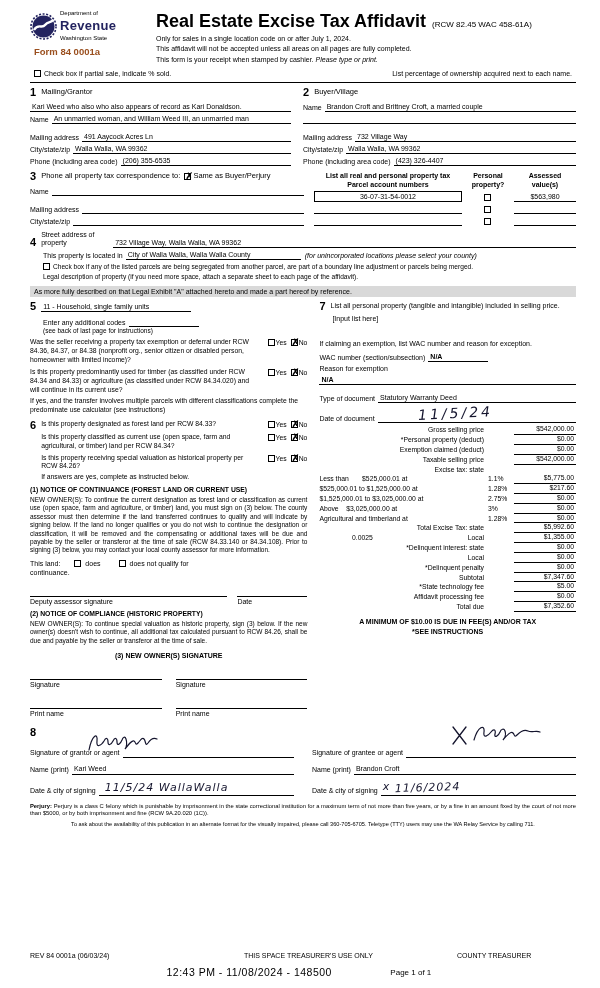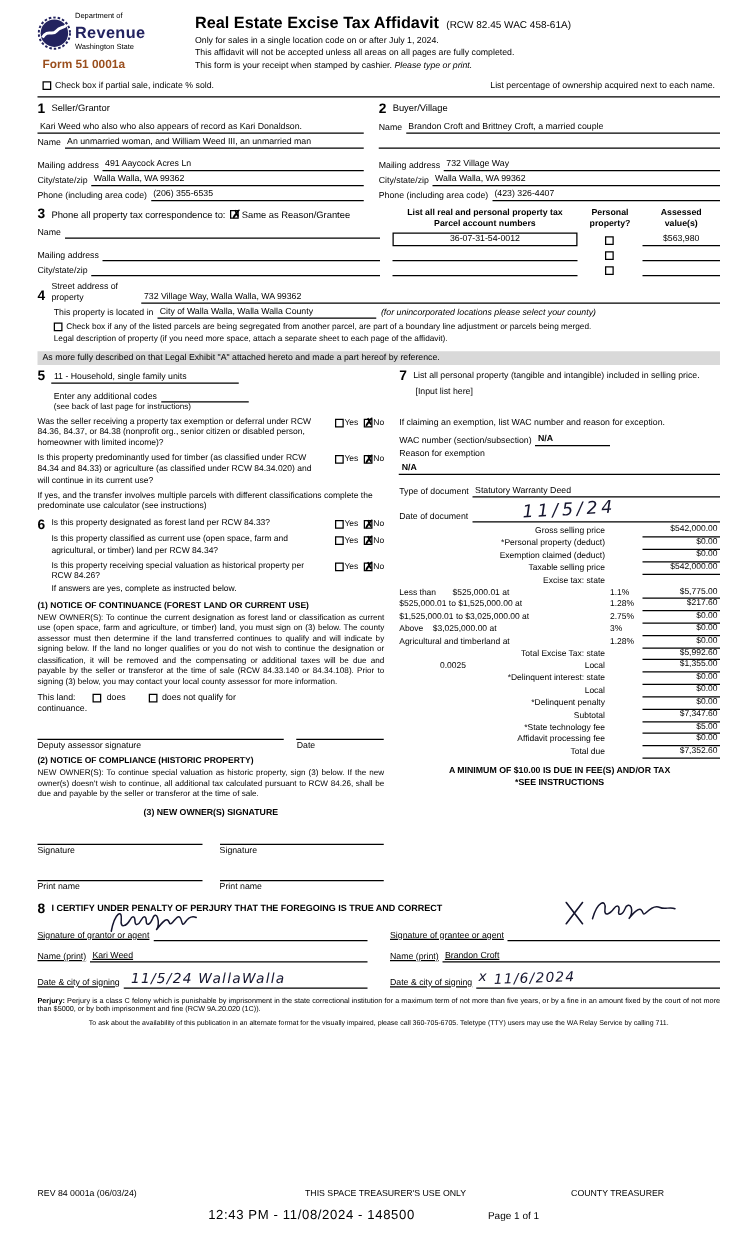--- a/index.html
+++ b/index.html
@@ -24,21 +24,21 @@
   
   .hdr { display:flex; margin-bottom:2px; }
   .hdr-left { width:120px; }
   .logo-row { display:flex; align-items:center; }
   .logo-text { margin-left:3px; }
   .dept { font-size:6px; }
   .revname { font-size:13px; font-weight:bold; letter-spacing:0.3px; }
   .state { font-size:6px; }
   .formnum { font-size:9.5px; font-weight:bold; margin-top:4px; margin-left:4px; }
   .hdr-right { flex:1; padding-left:6px; }
-  .title { font-size:13px; font-weight:bold; }
+  .title { font-size:18px; font-weight:bold; }
   .rcw { font-size:8px; margin-left:4px; }
   .note { font-size:7px; margin-top:1px; }
   .partial-row { display:flex; align-items:center; gap:3px; margin:3px 0 2px 4px; }
   .partial-row .own { margin-left:auto; padding-right:4px; }
 
   
   .two-col { display:flex; margin-bottom:5px; }
   .two-col .col { width:50%; }
   .two-col .col:first-child { padding-right:12px; }
   .sec-head { display:flex; align-items:flex-start; margin-bottom:2px; font-size:7.5px; }
@@ -100,21 +100,21 @@
 
   
   .hand { font-family:"DejaVu Sans", sans-serif; font-style:italic; color:#15152e; }
   .hand-doc-date { position:absolute; left:40px; top:-10px; font-size:14px; letter-spacing:3px; transform:rotate(-3deg); }
   .hand-sm { font-size:11px; letter-spacing:1px; }
 
   
   .sec8 { margin-top:4px; margin-bottom:4px; }
   .s8head { display:flex; align-items:flex-start; position:relative; }
   .s8cols { display:flex; gap:18px; margin-top:8px; }
-  .s8col { flex:1; position:relative;text-decoration:underline; }
+  .s8col { flex:1; position:relative; }
   .sigsvg { position:absolute; }
 
   .perjury { font-size:5.8px; text-align:justify; margin-top:3px; }
   .tty { font-size:5.6px; text-align:center; margin-top:3px; }
 
   
   .footer { margin-top:auto; }
   .f1 { display:flex; font-size:7px; }
   .f1 .a { width:32%; }
   .f1 .bb { width:38%; text-align:center; }
@@ -135,21 +135,21 @@
           <circle cx="13.5" cy="13.5" r="11" fill="#23235f"></circle>
           <circle cx="13.5" cy="13.5" r="12.5" fill="none" stroke="#23235f" stroke-width="1.6" stroke-dasharray="2 1.6"></circle>
           <path d="M4 17 C8 10 12 16 15 12 C18 8 21 10 23 7" stroke="#ffffff" stroke-width="2.4" fill="none"></path>
         </svg>
         <div class="logo-text">
           <div class="dept">Department of</div>
           <div class="revname" style="color:#23235f">Revenue</div>
           <div class="state">Washington State</div>
         </div>
       </div>
-      <div class="formnum" style="color:#9a4f1e">Form 51 0001a</div>
+      <div class="formnum" style="color:#9a4f1e">Form 84 0001a</div>
     </div>
     <div class="hdr-right">
       <div>
         <span class="title">Real Estate Excise Tax Affidavit</span>
         <span class="rcw">(RCW 82.45 WAC 458-61A)</span>
       </div>
       <div class="note">Only for sales in a single location code on or after July 1, 2024.</div>
       <div class="note">This affidavit will not be accepted unless all areas on all pages are fully completed.</div>
       <div class="note"><span>This form is your receipt when stamped by cashier.</span> <span class="i">Please type or print.</span></div>
     </div>
@@ -159,21 +159,21 @@
     <span class="cb"></span>
     <span>Check box if partial sale, indicate % sold.</span>
     <span class="own">List percentage of ownership acquired next to each name.</span>
   </div>
   <div class="hr"></div>
 
   <div class="two-col">
     <div class="col">
       <div class="sec-head">
         <span class="num">1</span>
-        <span>Seller/Grantor</span>
+        <span>Mailing/Grantor</span>
       </div>
       <div class="fld-line">
         <span class="fld grow"><span class="val">Kari Weed who also who also appears of record as Kari Donaldson.</span></span>
       </div>
       <div class="fld-line">
         <span class="lab">Name</span>
         <span class="fld grow"><span class="val">An unmarried woman, and William Weed III, an unmarried man</span></span>
       </div>
       <div class="sp6"></div>
       <div class="fld-line">
@@ -217,21 +217,21 @@
       </div>
     </div>
   </div>
 
   <div class="sec3">
     <div class="sec3-left">
       <div class="sec-head" style="align-items:center;">
         <span class="num">3</span>
         <span>Phone all property tax correspondence to:</span>
         <span class="cb checked" style="margin:0 2px 0 4px"></span>
-        <span>Same as Reason/Grantee</span>
+        <span>Same as Buyer/Perjury</span>
       </div>
       <div class="fld-line">
         <span class="lab">Name</span>
         <span class="fld grow"></span>
       </div>
       <div class="sp6"></div>
       <div class="fld-line">
         <span class="lab">Mailing address</span>
         <span class="fld grow"></span>
       </div>
@@ -544,21 +544,20 @@
       </div>
 
       <div class="min-note">A MINIMUM OF $10.00 IS DUE IN FEE(S) AND/OR TAX</div>
       <div class="min-note" style="margin-top:1px">*SEE INSTRUCTIONS</div>
     </div>
   </div>
 
   <div class="sec8">
     <div class="s8head">
       <span class="num">8</span>
-      <span class="b" style="font-size:7.2px">I CERTIFY UNDER PENALTY OF PERJURY THAT THE FOREGOING IS TRUE AND CORRECT</span>
     </div>
     <div class="s8cols">
       <div class="s8col">
         <svg class="sigsvg" style="left:55px; top:-16px;" width="110" height="24" viewBox="0 0 110 24">
           <path d="M4 20 C7 5 13 2 12 11 C11 18 16 16 19 11 C21 7 23 8 23 12 C23 16 26 15 28 11 C30 7 32 8 32 12 C32 16 35 15 37 10 C38 7 40 6 41 9 C42 12 42 17 40 19 C44 14 47 10 49 11 C51 12 50 16 53 13 C55 11 57 7 59 9 C61 11 60 17 63 13 C65 10 68 7 72 9" stroke="#15152e" stroke-width="1.2" fill="none" stroke-linecap="round"></path>
         </svg>
         <div class="fld-line">
           <span class="lab">Signature of grantor or agent</span>
           <span class="fld grow"></span>
         </div>

